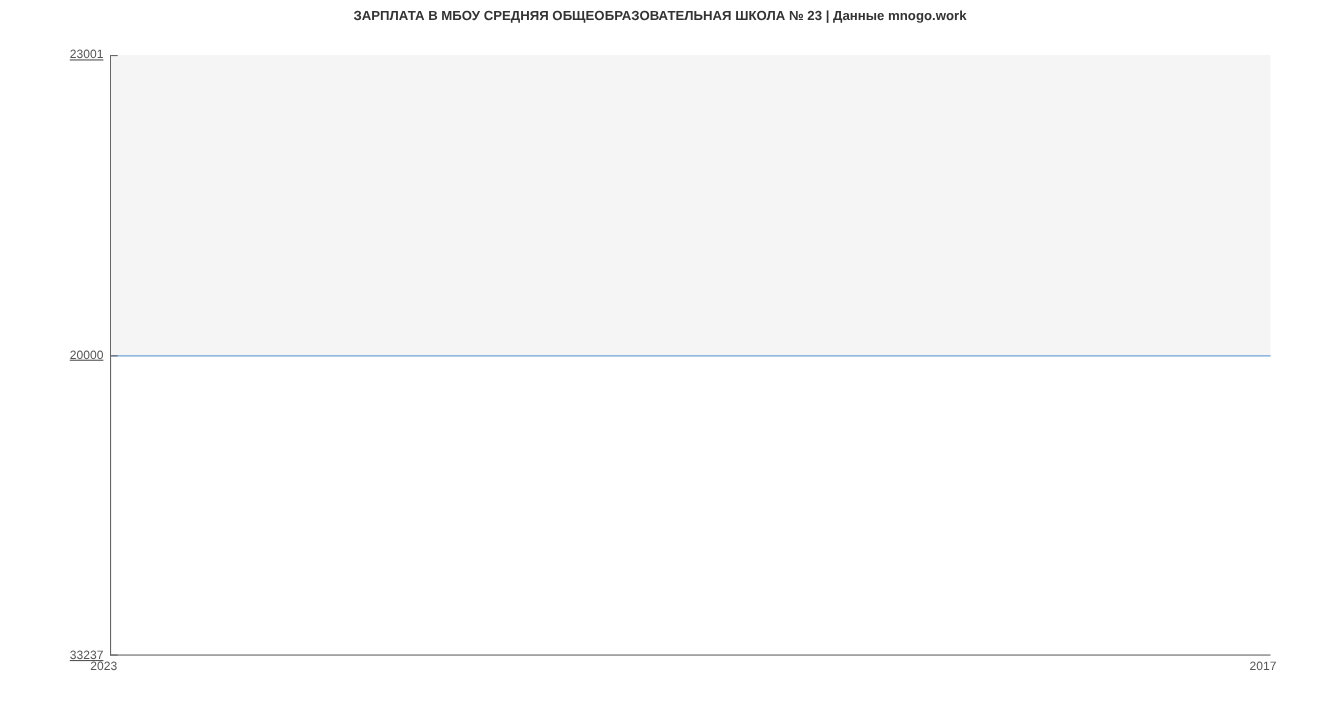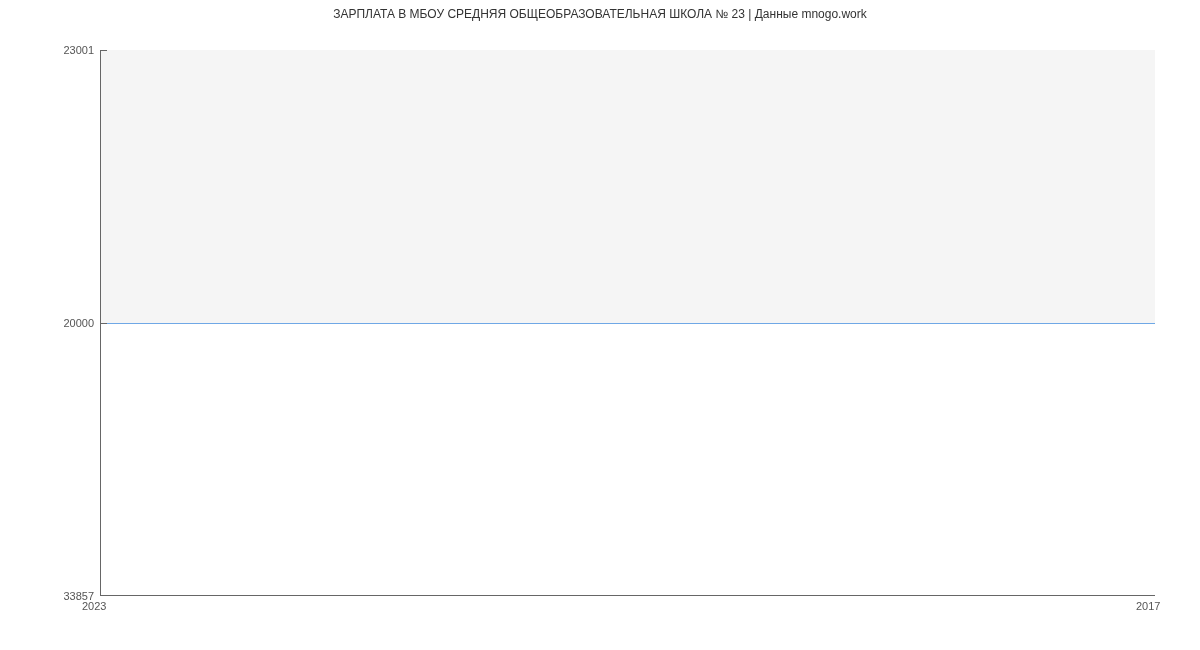--- a/index.html
+++ b/index.html
@@ -12,21 +12,21 @@
     position: relative;
     overflow: hidden;
   }
   .title {
     position: absolute;
     top: 7px;
     left: 0;
     right: 0;
     text-align: center;
     font-size: 12px;
-    font-weight: normal;
+    font-weight: bold;
     color: #333;
   }
   .plot-area {
     position: absolute;
     left: 100px;
     top: 50px;
     width: 1055px;
     height: 546px;
     border-left: 1px solid #666;
     border-bottom: 1px solid #666;
@@ -62,20 +62,21 @@
     width: 6px;
     border-top: 1px solid #666;
   }
   .ytick-label {
     position: absolute;
     right: 1106px;
     text-align: center;
     font-size: 11px;
     color: #555;
     transform: translateY(-50%);
+    text-decoration: underline;
   }
   .xtick-label {
     position: absolute;
     top: 600px;
     font-size: 11px;
     color: #555;
   }
 </style>
 </head>
 <body>
@@ -86,16 +87,16 @@
   <div class="shade"></div>
   <div class="midline"></div>
   <div class="series-line"></div>
   <div class="ytick" style="top:0"></div>
   <div class="ytick" style="top:50%"></div>
   <div class="ytick" style="top:100%"></div>
 </div>
 
 <div class="ytick-label" style="top:50px">23001</div>
 <div class="ytick-label" style="top:323px">20000</div>
-<div class="ytick-label" style="top:596px">33857</div>
+<div class="ytick-label" style="top:596px">33237</div>
 
 <div class="xtick-label" style="left:82px">2023</div>
 <div class="xtick-label" style="left:1136px">2017</div>
 
 </body></html>

